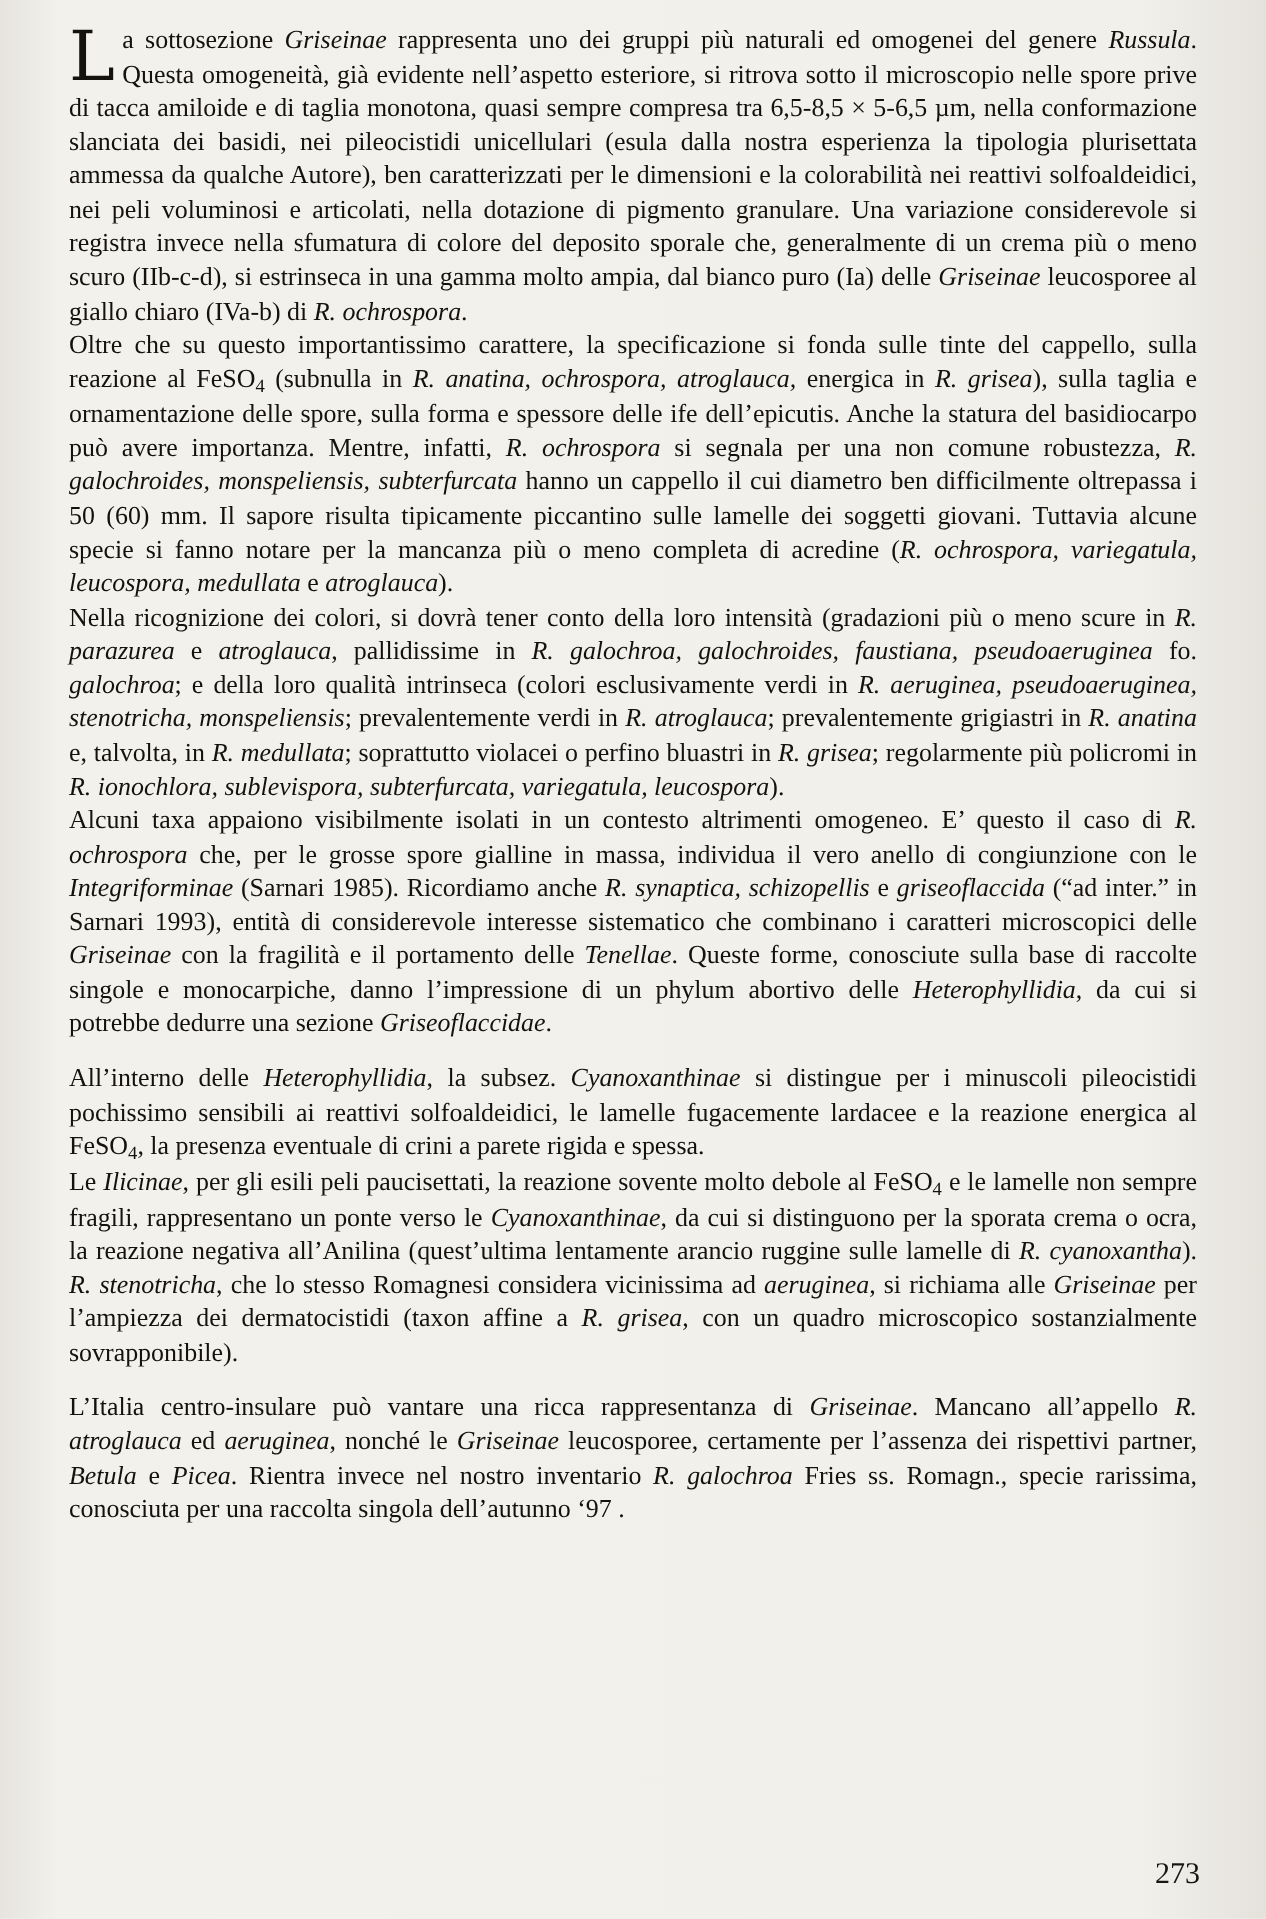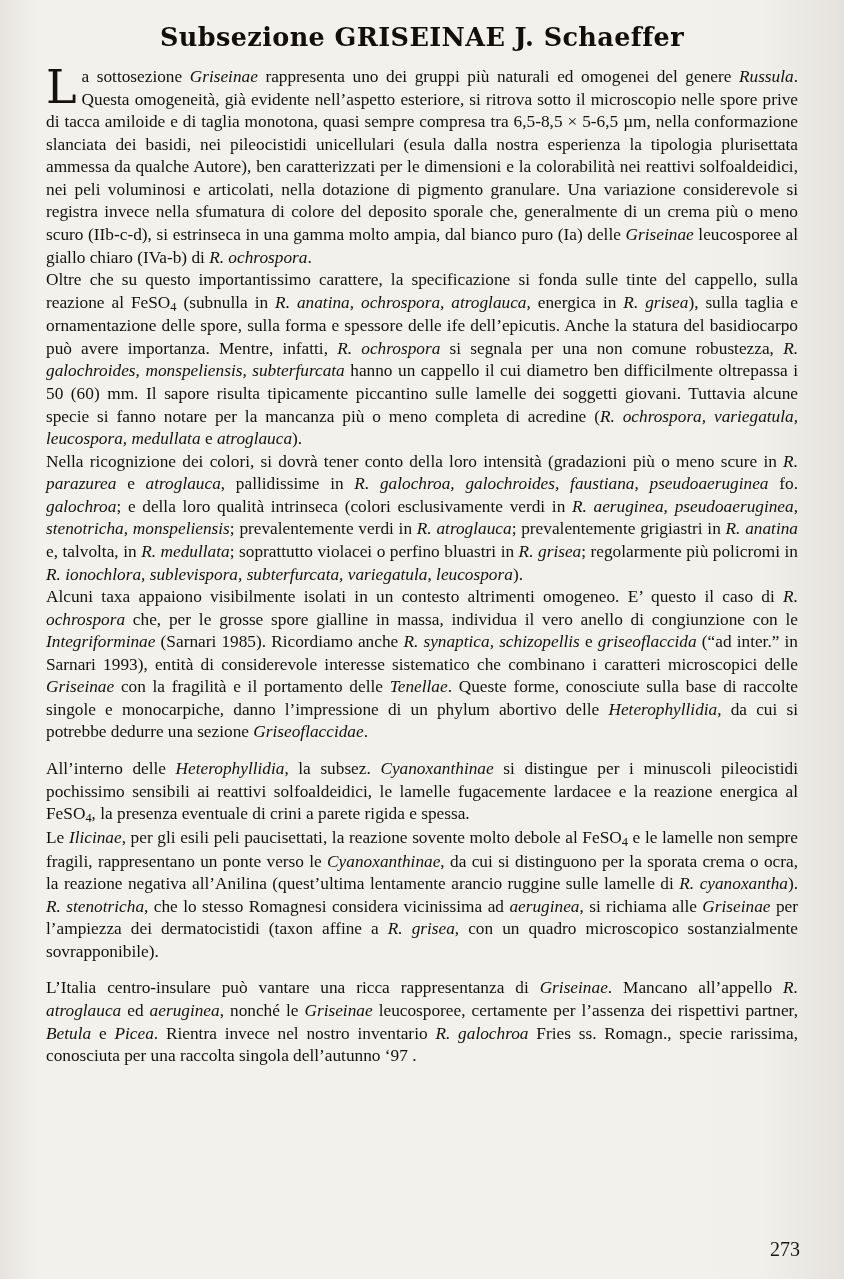--- a/index.html
+++ b/index.html
@@ -67,21 +67,20 @@
     font-size: 20px;
     font-family: "Liberation Serif", serif;
     color: #1a1713;
   }
 </style>
 </head>
 <body>
 
 <div class="page">
 
-  <h1 class="title">Subsezione GRISEINAE J. Schaeffer</h1>
 
   <div class="body-col">
     <p class="dropcap-para">
       <span class="dropcap">L</span>
       <span>a sottosezione <i>Griseinae</i> rappresenta uno dei gruppi più naturali ed omogenei del genere <i>Russula</i>. Questa omogeneità, già evidente nell’aspetto esteriore, si ritrova sotto il microscopio nelle spore prive di tacca amiloide e di taglia monotona, quasi sempre compresa tra 6,5-8,5 × 5-6,5 µm, nella conformazione slanciata dei basidi, nei pileocistidi unicellulari (esula dalla nostra esperienza la tipologia plurisettata ammessa da qualche Autore), ben caratterizzati per le dimensioni e la colorabilità nei reattivi solfoaldeidici, nei peli voluminosi e articolati, nella dotazione di pigmento granulare. Una variazione considerevole si registra invece nella sfumatura di colore del deposito sporale che, generalmente di un crema più o meno scuro (IIb-c-d), si estrinseca in una gamma molto ampia, dal bianco puro (Ia) delle <i>Griseinae</i> leucosporee al giallo chiaro (IVa-b) di <i>R. ochrospora</i>.</span>
     </p>
     <p>
       <span>Oltre che su questo importantissimo carattere, la specificazione si fonda sulle tinte del cappello, sulla reazione al FeSO<span class="sub">4</span> (subnulla in <i>R. anatina, ochrospora, atroglauca,</i> energica in <i>R. grisea</i>), sulla taglia e ornamentazione delle spore, sulla forma e spessore delle ife dell’epicutis. Anche la statura del basidiocarpo può avere importanza. Mentre, infatti, <i>R. ochrospora</i> si segnala per una non comune robustezza, <i>R. galochroides, monspeliensis, subterfurcata</i> hanno un cappello il cui diametro ben difficilmente oltrepassa i 50 (60) mm. Il sapore risulta tipicamente piccantino sulle lamelle dei soggetti giovani. Tuttavia alcune specie si fanno notare per la mancanza più o meno completa di acredine (<i>R. ochrospora, variegatula, leucospora, medullata</i> e <i>atroglauca</i>).</span>
     </p>
     <p>

